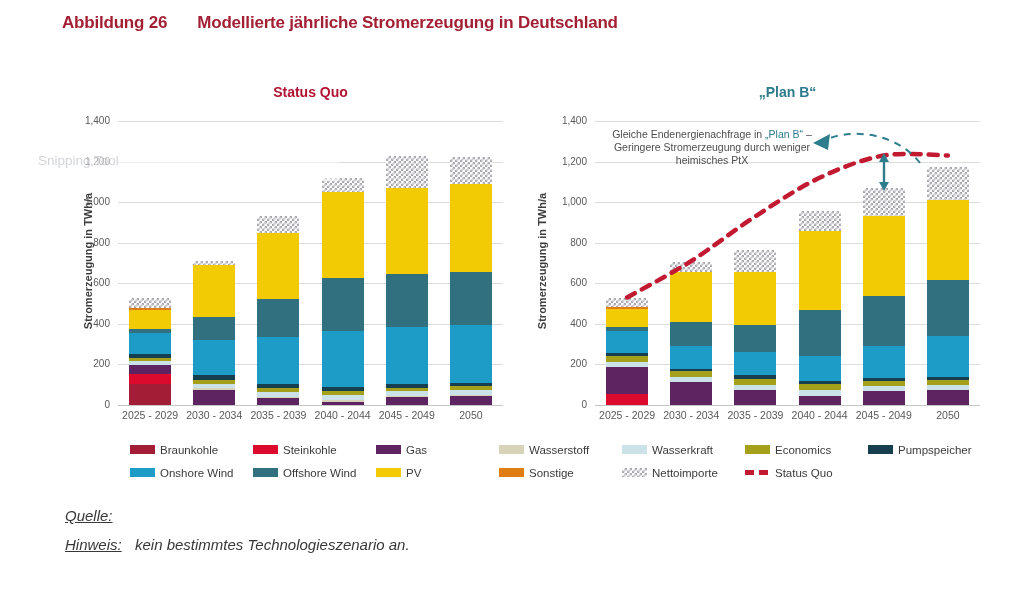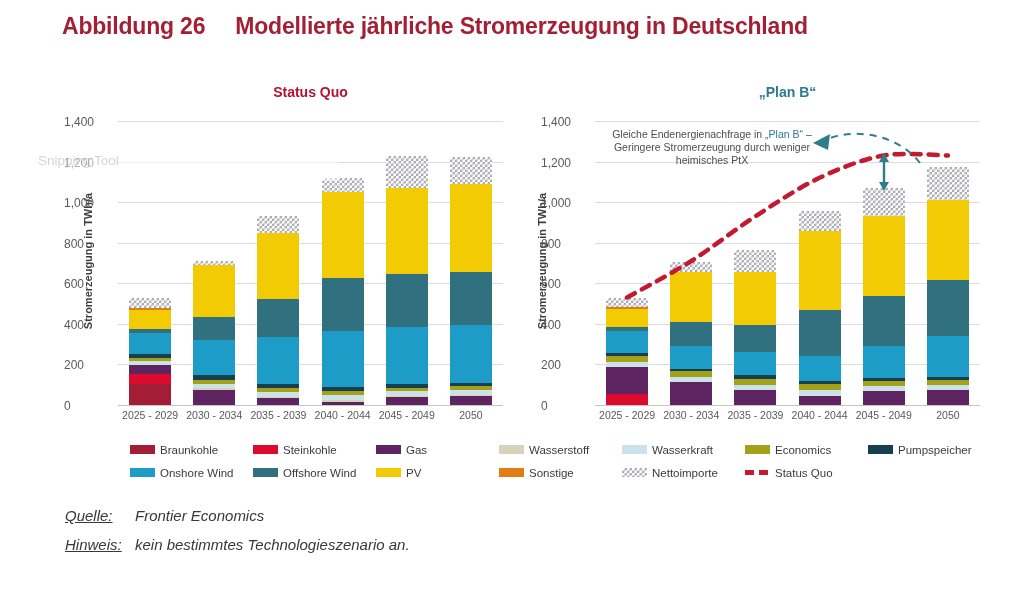--- a/index.html
+++ b/index.html
@@ -1,20 +1,20 @@
 <!DOCTYPE html>
 <html><head>
 <meta charset="utf-8">
 <style>
   html,body{margin:0;padding:0;background:#fff;}
   .page{position:relative;width:1020px;height:589px;background:#ffffff;overflow:hidden;
         font-family:"Liberation Sans",sans-serif;}
 
   
-  .fig-title{position:absolute;left:62px;top:13px;font-size:23px;font-weight:bold;
+  .fig-title{position:absolute;left:62px;top:13px;font-size:17px;font-weight:bold;
              color:#A31F34;letter-spacing:-0.2px;white-space:nowrap;}
   .fig-num{margin-right:30px;}
 
   
   .watermark{position:absolute;left:28px;top:139px;width:300px;height:42px;
              background:rgba(255,255,255,0.55);display:flex;align-items:center;
              padding-left:10px;z-index:7;pointer-events:none;
              color:rgba(95,100,115,0.28);font-size:13.5px;}
 
   
@@ -24,21 +24,21 @@
   #ct1{left:595px;color:#2C7A8C;}
   .ylab{position:absolute;width:150px;top:255px;text-align:center;font-size:11px;
         font-weight:bold;color:#3E3E3E;transform:rotate(-90deg);}
   #yl0{left:13px;}
   #yl1{left:467px;}
   .plot{position:absolute;top:121px;width:385px;height:284px;}
   #plot0{left:118px;}
   #plot1{left:595px;}
   .gridline{position:absolute;left:0;right:0;height:1px;background:#DCDCDC;z-index:1;}
   .gridline.zero{background:#C6C6C6;}
-  .ytick{position:absolute;left:-54px;width:46px;font-size:12px;
+  .ytick{position:absolute;left:-54px;width:46px;text-align:right;font-size:10px;
          color:#595959;transform:translateY(-6px);}
   .bars{position:absolute;left:0;right:0;top:0;bottom:0;display:flex;z-index:2;}
   .bar-slot{flex:1;display:flex;justify-content:center;align-items:flex-end;}
   .bar{width:42px;display:flex;flex-direction:column-reverse;}
   .seg{width:100%;}
   .checker{background-color:#ffffff;
     background-image:
       linear-gradient(45deg,#a9a7b0 26%,transparent 26%,transparent 74%,#a9a7b0 74%),
       linear-gradient(45deg,#a9a7b0 26%,transparent 26%,transparent 74%,#a9a7b0 74%);
     background-size:5px 5px;background-position:0 0,2.5px 2.5px;}
@@ -372,21 +372,20 @@
             <i style="background: rgb(193, 26, 49);"></i>
           </span>
           <span class="llabel">Status Quo</span>
         </div>
       </div>
     </div>
 
   <div class="footer">
     <div class="frow">
       <span class="flabel">Quelle:</span>
-      <span>Frontier Economics</span>
     </div>
     <div class="frow">
       <span class="flabel">Hinweis:</span>
       <span>
         <div>kein bestimmtes Technologieszenario an.</div>
       </span>
     </div>
   </div>
 
 </div>

